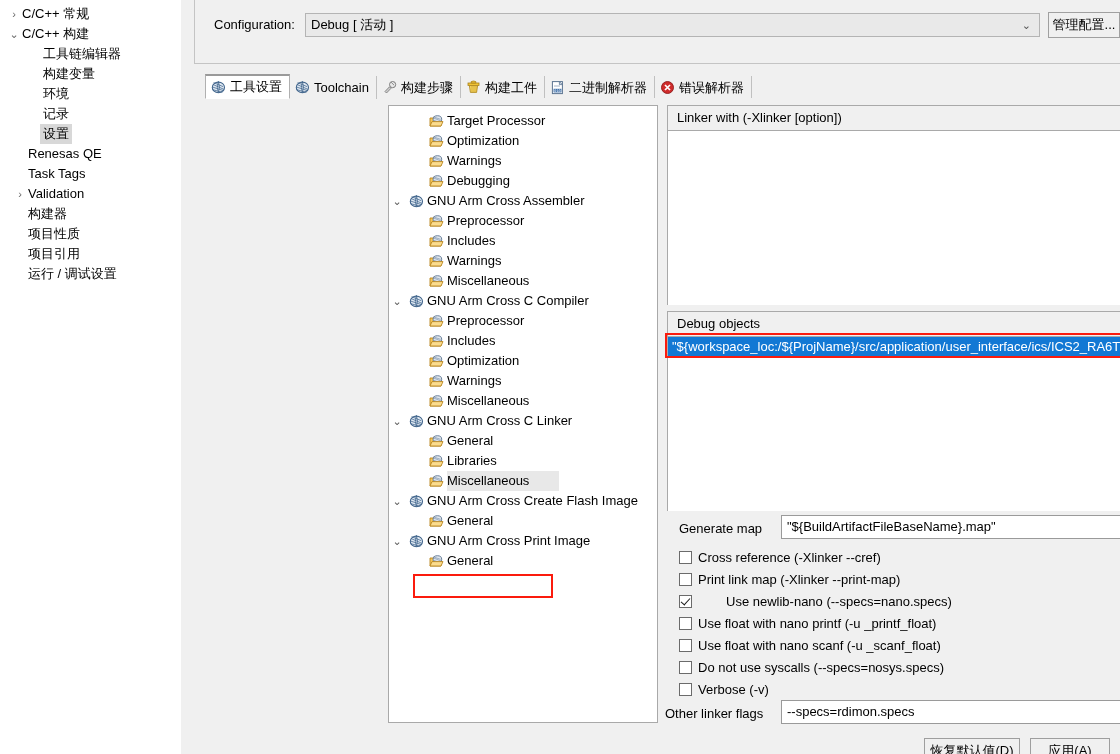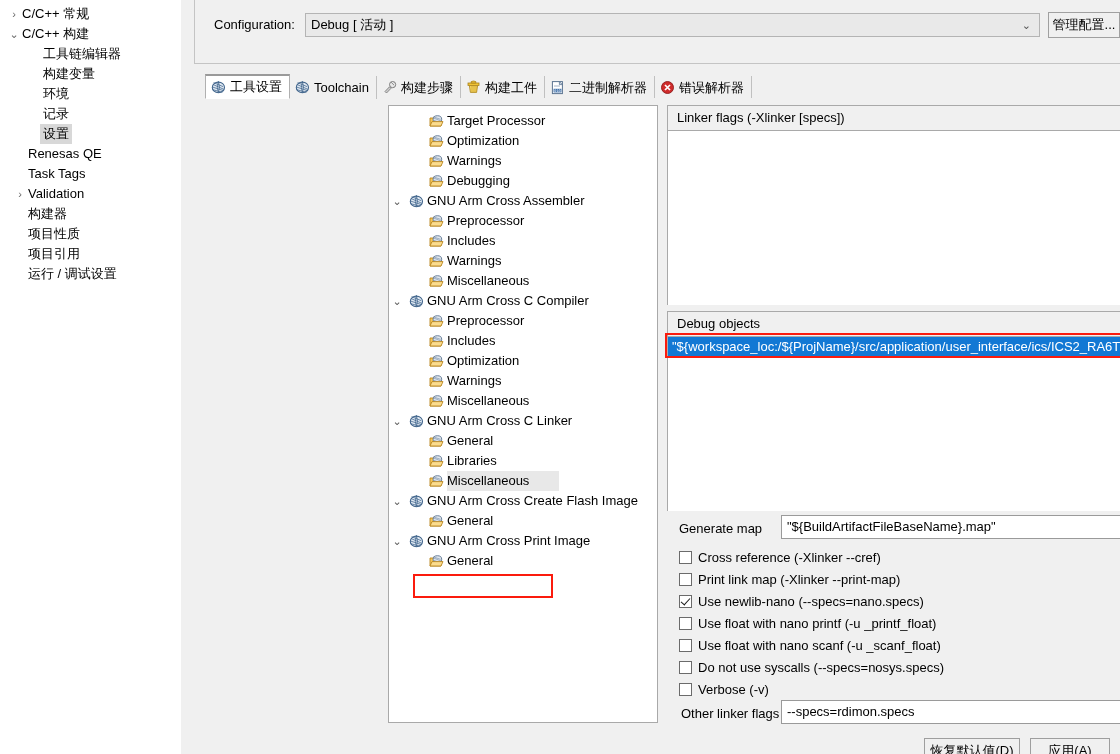--- a/index.html
+++ b/index.html
@@ -558,21 +558,21 @@
                   <path d="M1 12 L3 7.6 L14 7.6 L12 12 Z" fill="#fbdc8e" stroke="#b9871f" stroke-width="0.9"></path>
                 </svg></span>
               <span class="tr-label" style="left: 58px;">General</span>
             </div>
           </div>
         <div id="misc-highlight"></div>
       </div>
 
       <div class="grp" style="left:290px; top:7px; width:611px; height:200px;">
         <div class="grp-head">
-          <span>Linker flags (-Xlinker [specs])</span>
+          <span>Linker with (-Xlinker [option])</span>
           
         </div>
         <div class="grp-body" style="height:174px;"></div>
       </div>
 
       <div class="grp" style="left:290px; top:213px; width:611px; height:200px;">
         <div class="grp-head">
           <span>Debug objects</span>
           
         </div>
@@ -587,21 +587,21 @@
 
       <div id="cb-list">
           <div class="cbrow" style="top: 448px;">
             <span class="cbox"></span>
             <span>Cross reference (-Xlinker --cref)</span>
           </div>
           <div class="cbrow" style="top: 470px;">
             <span class="cbox"></span>
             <span>Print link map (-Xlinker --print-map)</span>
           </div>
-          <div class="cbrow" style="top: 492px;">
+          <div class="cbrow" style="top: 492px; gap: 28px;">
             <span class="cbox checked"></span>
             <span>Use newlib-nano (--specs=nano.specs)</span>
           </div>
           <div class="cbrow" style="top: 514px;">
             <span class="cbox"></span>
             <span>Use float with nano printf (-u _printf_float)</span>
           </div>
           <div class="cbrow" style="top: 536px;">
             <span class="cbox"></span>
             <span>Use float with nano scanf (-u _scanf_float)</span>
@@ -609,21 +609,21 @@
           <div class="cbrow" style="top: 558px;">
             <span class="cbox"></span>
             <span>Do not use syscalls (--specs=nosys.specs)</span>
           </div>
           <div class="cbrow" style="top: 580px;">
             <span class="cbox"></span>
             <span>Verbose (-v)</span>
           </div>
         </div>
 
-      <div class="field-label" style="left:304px; top:606px;">Other linker flags</div>
+      <div class="field-label" style="left:288px; top:606px;">Other linker flags</div>
       <div class="textfield" style="left:404px; top:602px; width:497px; height:24px; line-height:22px;">--specs=rdimon.specs</div>
     </div>
 
     <div class="btn" style="left:743px; top:738px; width:96px;">恢复默认值(D)</div>
     <div class="btn" style="left:849px; top:738px; width:80px;">应用(A)</div>
   </div>
 
 </div>
 
 </body></html>

